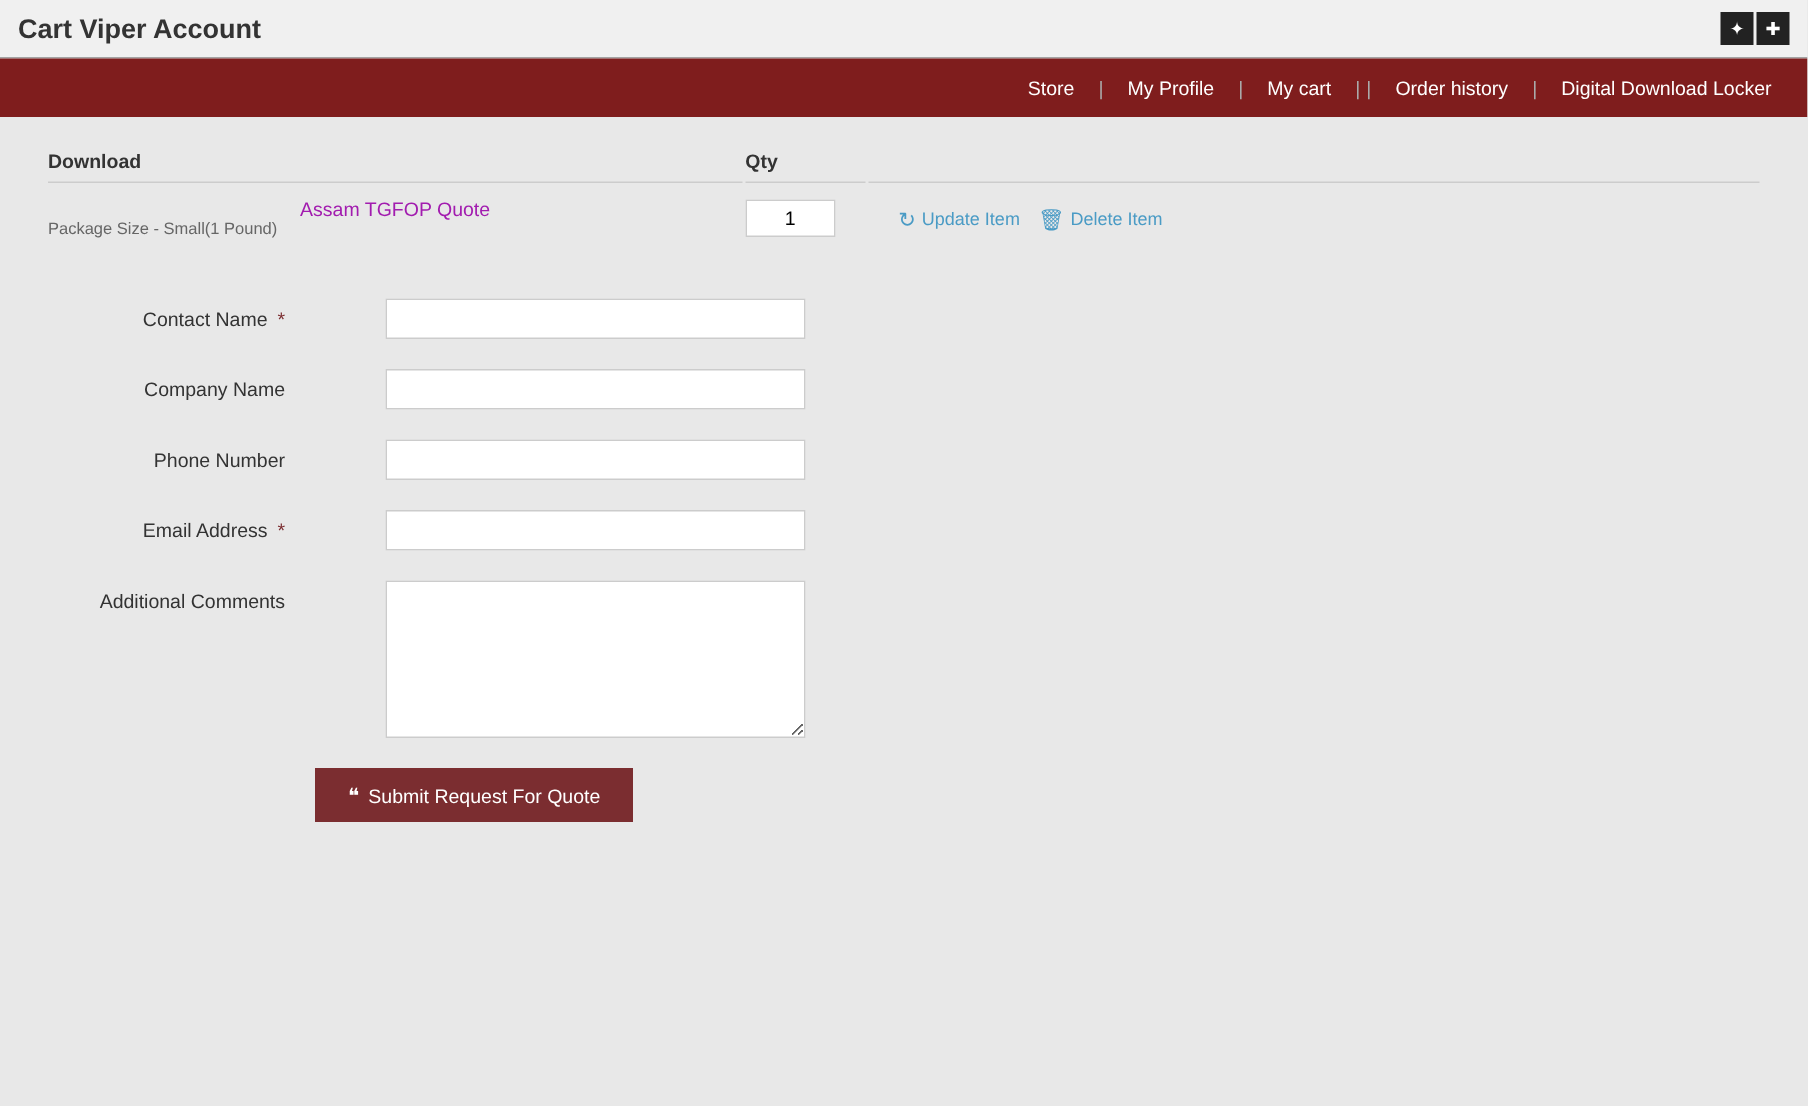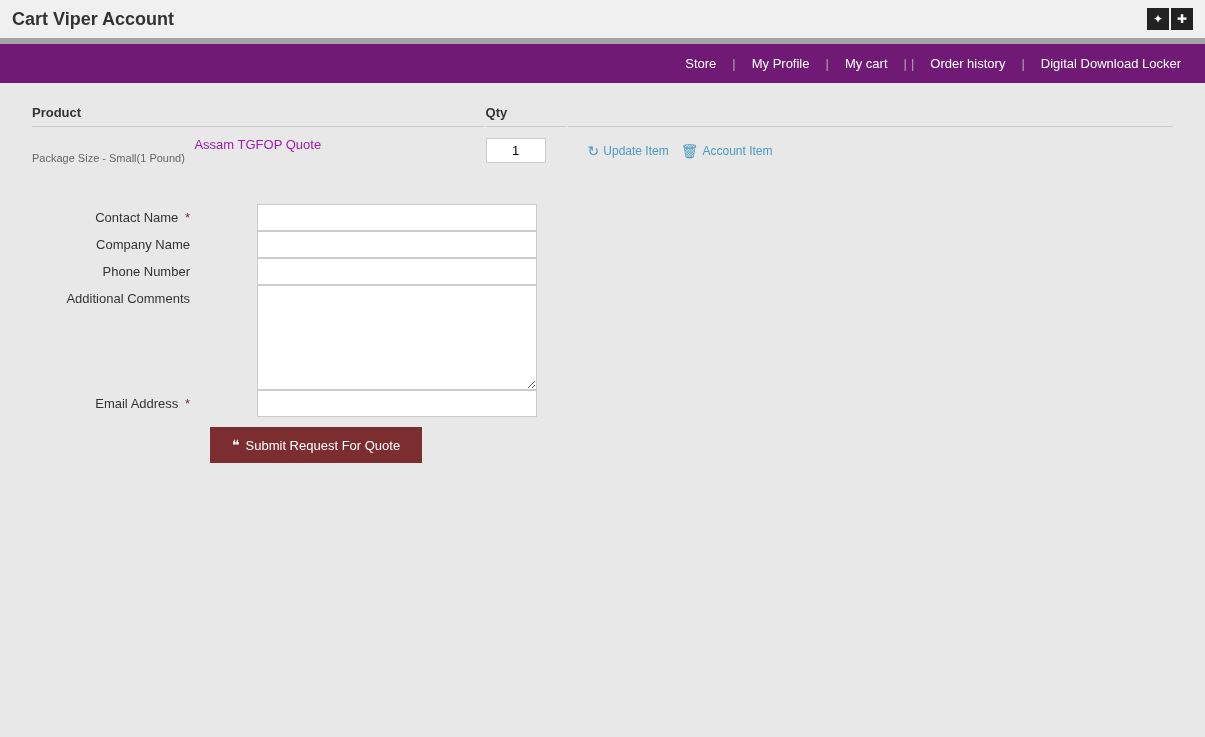--- a/index.html
+++ b/index.html
@@ -8,21 +8,21 @@
       font-size: 13px;
       background-color: #e8e8e8;
       color: #333;
     }
     .top-bar {
       background: #f0f0f0;
       padding: 8px 12px;
       display: flex;
       justify-content: space-between;
       align-items: center;
-      border-bottom: 6px solid #a3a3a3;
+      border-bottom: 1px solid #a3a3a3;
     }
     .top-bar-title {
       font-size: 18px;
       font-weight: bold;
       color: #333;
     }
     .top-bar-icons {
       display: flex;
       gap: 2px;
     }
@@ -30,21 +30,21 @@
       width: 22px;
       height: 22px;
       background: #222;
       display: flex;
       align-items: center;
       justify-content: center;
       color: white;
       font-size: 12px;
     }
     nav {
-      background: #701a75;
+      background: #7f1d1d;
       display: flex;
       align-items: center;
       justify-content: flex-end;
       padding: 0 10px;
     }
     nav a {
       color: #fff;
       text-decoration: none;
       padding: 12px 14px;
       font-size: 13px;
@@ -109,20 +109,21 @@
     .update-icon, .delete-icon {
       font-size: 14px;
     }
     .form-section {
       margin-top: 20px;
       max-width: 700px;
     }
     .form-row {
       display: flex;
       align-items: flex-start;
+      margin-bottom: 20px;
       gap: 47px;
     }
     .form-label {
       width: 180px;
       text-align: right;
       padding-right: 20px;
       padding-top: 6px;
       font-size: 13px;
       color: #333;
       flex-shrink: 0;
@@ -186,21 +187,21 @@
   <a href="#">Order history</a>
   <span class="separator">|</span>
   <a href="#">Digital Download Locker</a>
 </nav>
 
 <div class="main-content">
 
   <table class="cart-table">
     <thead>
       <tr>
-        <th>Product</th>
+        <th>Download</th>
         <th style="width:80px;">Qty</th>
         <th></th>
       </tr>
     </thead>
     <tbody>
       <tr>
         <td>
           <div class="product-name">Assam TGFOP Quote</div>
           <div class="product-size">Package Size - Small(1 Pound)</div>
         </td>
@@ -208,21 +209,21 @@
           <input type="text" class="qty-input" value="1" style="">
         </td>
         <td>
           <div class="action-links">
             <a href="#" class="update-link">
               <span class="update-icon">↻</span>
               <span>Update Item</span>
             </a>
             <a href="#" class="delete-link">
               <span class="delete-icon">🗑</span>
-              <span>Account Item</span>
+              <span>Delete Item</span>
             </a>
           </div>
         </td>
       </tr>
     </tbody>
   </table>
 
   <div class="form-section">
 
     <div class="form-row">
@@ -241,30 +242,30 @@
 
     <div class="form-row">
       <label class="form-label">
         Phone Number
       </label>
       <input type="text" class="form-input" style="">
     </div>
 
     <div class="form-row">
       <label class="form-label">
+        Email Address <span class="required-star">*</span>
+      </label>
+      <input type="text" class="form-input" style="">
+    </div>
+
+    <div class="form-row">
+      <label class="form-label">
         Additional Comments
       </label>
       <textarea class="form-textarea" style=""></textarea>
-    </div>
-
-    <div class="form-row">
-      <label class="form-label">
-        Email Address <span class="required-star">*</span>
-      </label>
-      <input type="text" class="form-input" style="">
     </div>
 
     <button class="submit-btn">
       <span class="quote-icon">❝</span>
       <span>Submit Request For Quote</span>
     </button>
   </div>
 
 </div>
 

